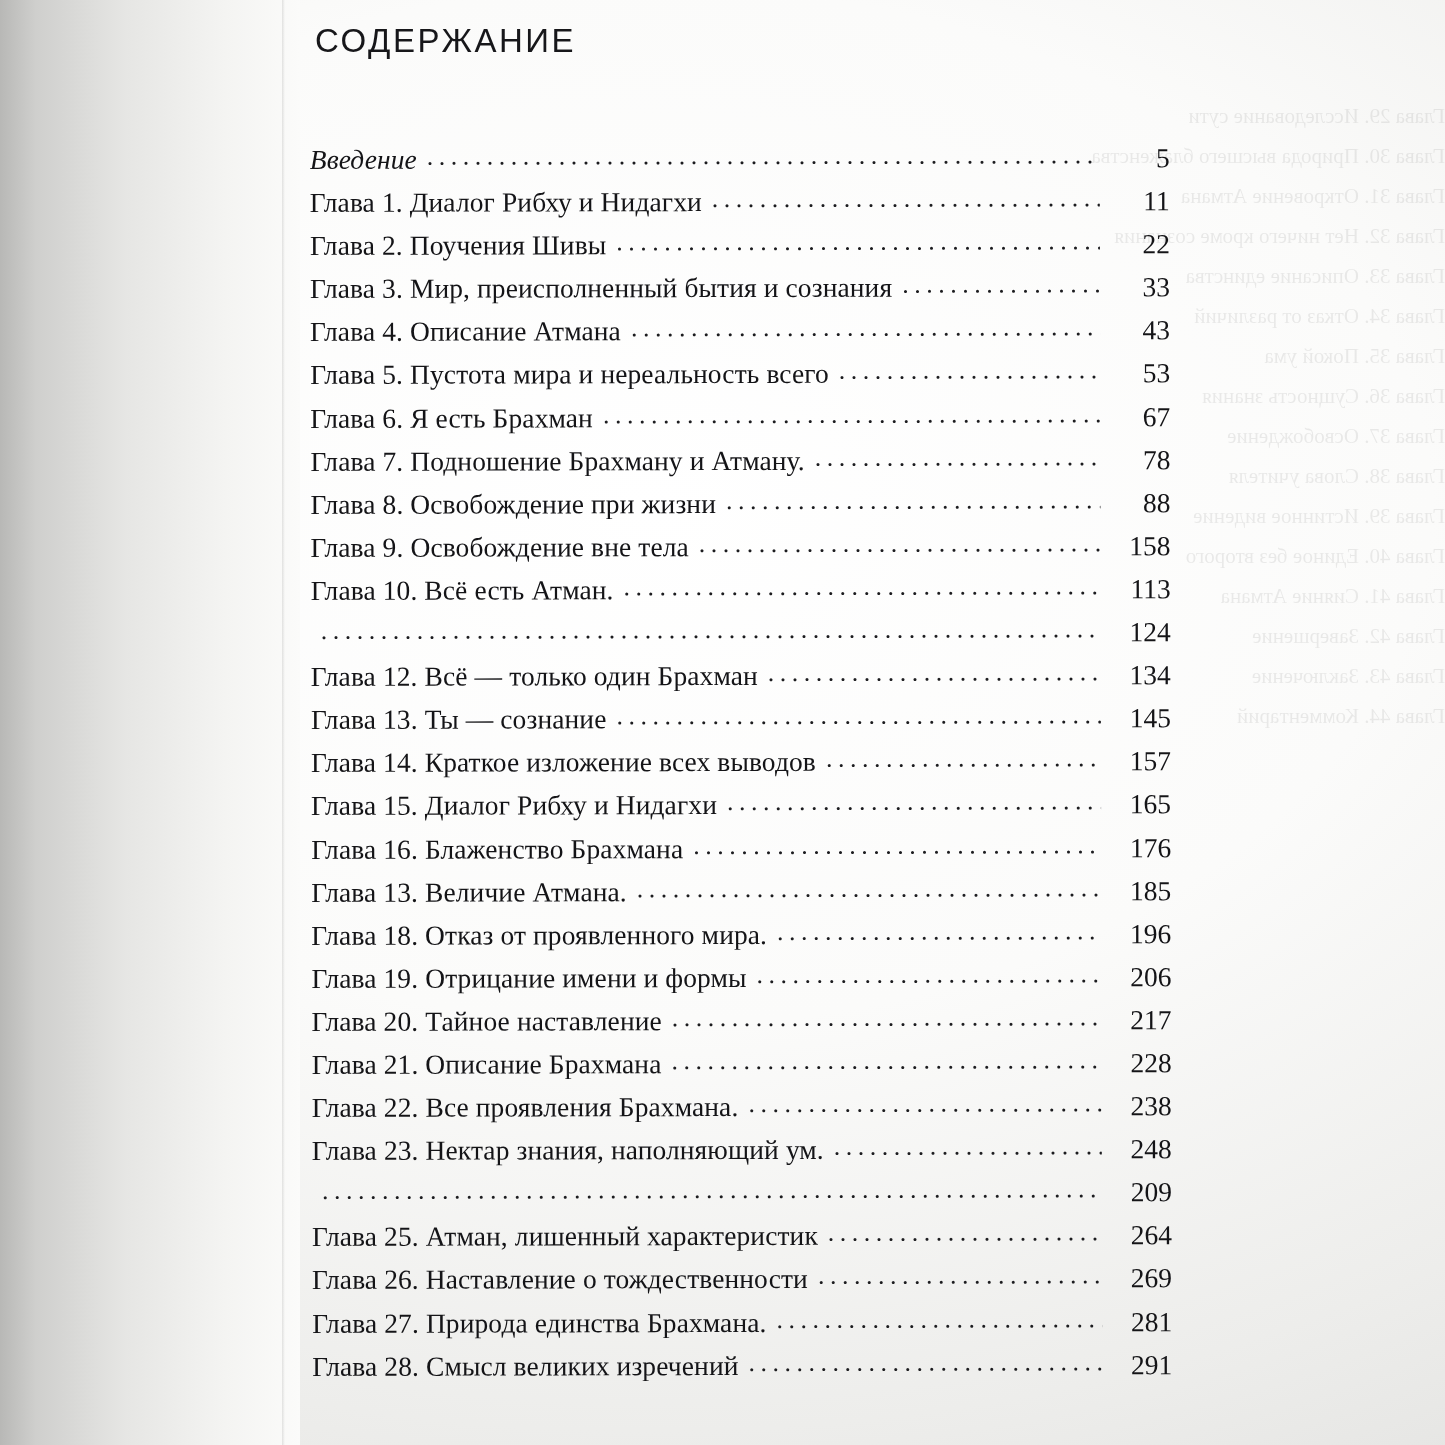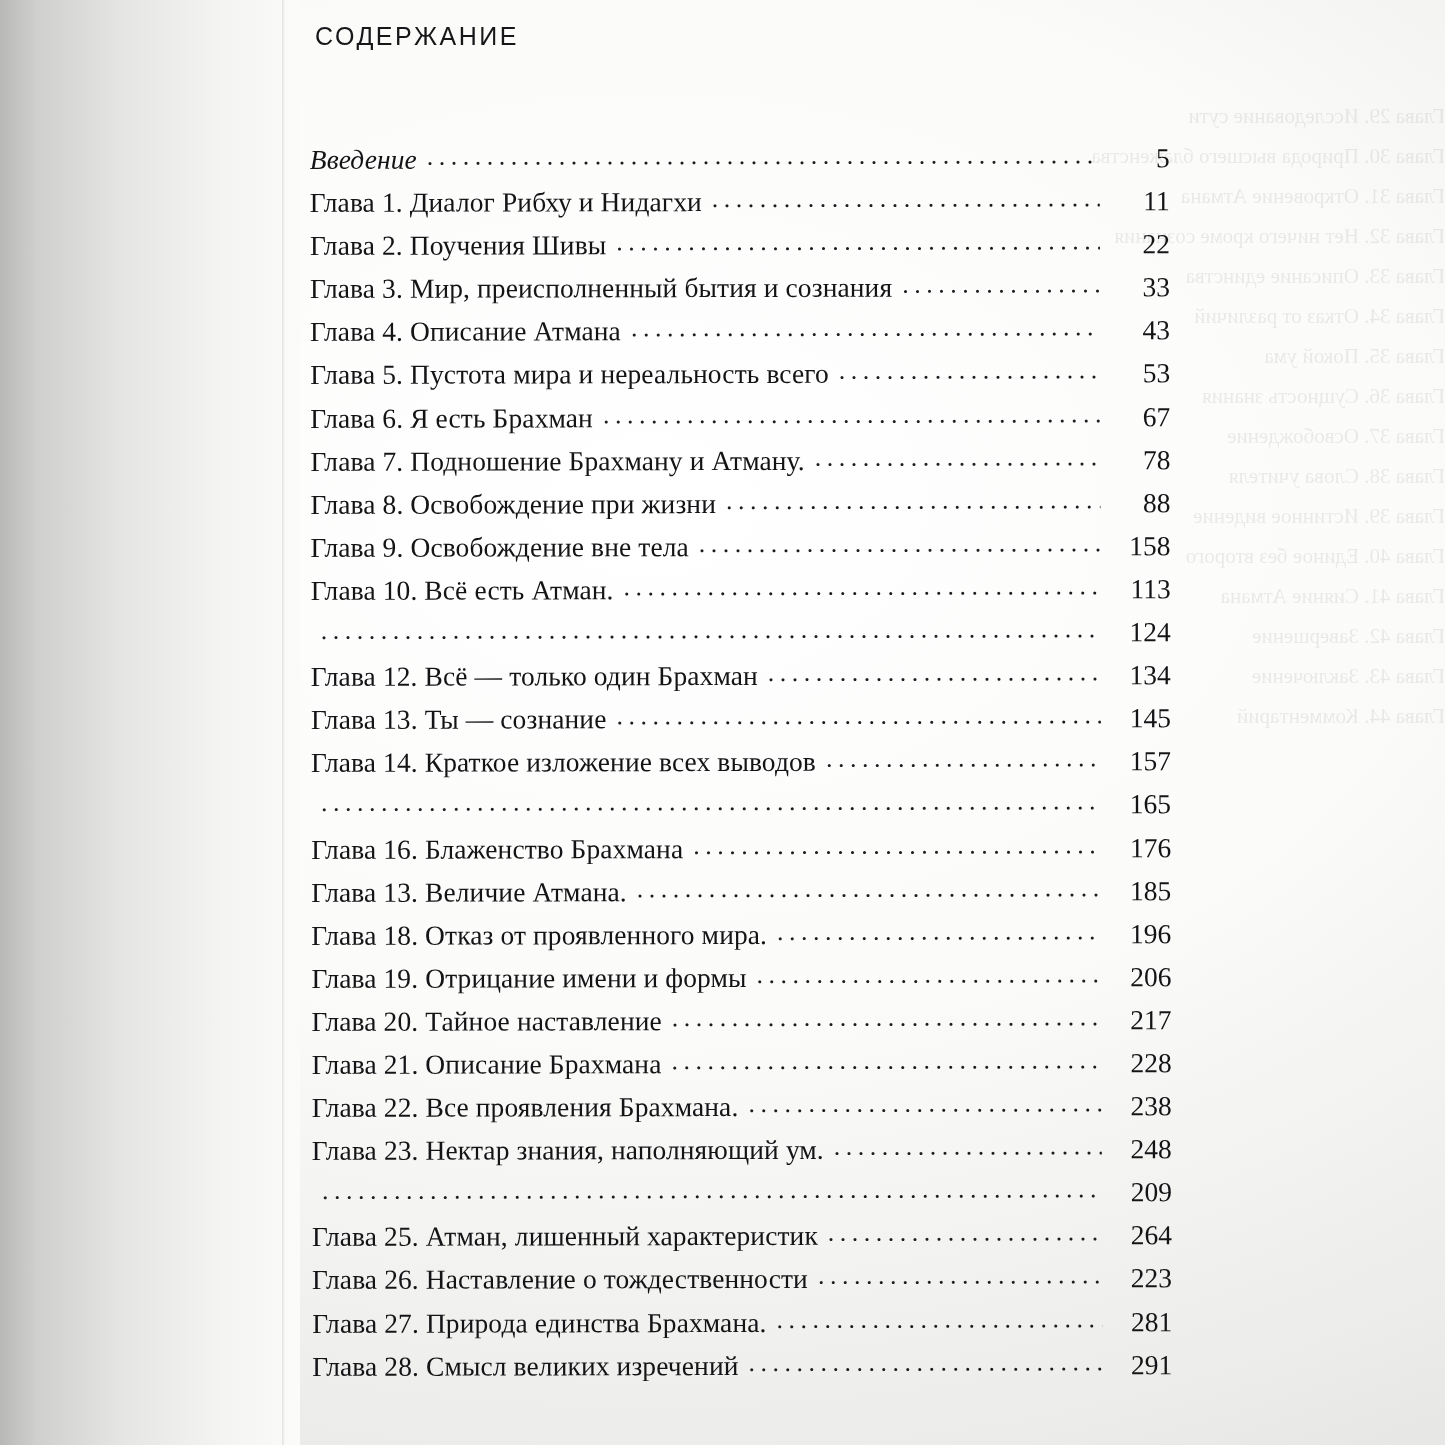--- a/index.html
+++ b/index.html
@@ -78,21 +78,21 @@
     left: 0; top: 0;
     width: 100%;
     height: 100%;
   }
 
   .toc-title {
     position: absolute;
     left: 315px;
     top: 22px;
     font-family: "Liberation Sans", sans-serif;
-    font-size: 25px;
+    font-size: 33px;
     letter-spacing: 2.5px;
     color: #17171a;
     font-weight: 400;
   }
 
   .toc-list {
     position: absolute;
     left: 311px;
     top: 143px;
     width: 860px;
@@ -233,20 +233,21 @@
           <span class="label">Глава 13. Ты — сознание</span>
           <span class="leader">..........................................................................................</span>
           <span class="page-num">145</span>
         </div>
         <div class="toc-row">
           <span class="label">Глава 14. Краткое изложение всех выводов</span>
           <span class="leader">..........................................................................................</span>
           <span class="page-num">157</span>
         </div>
         <div class="toc-row">
+          <span class="label">Глава 15. Диалог Рибху и Нидагхи</span>
           <span class="leader">..........................................................................................</span>
           <span class="page-num">165</span>
         </div>
         <div class="toc-row">
           <span class="label">Глава 16. Блаженство Брахмана</span>
           <span class="leader">..........................................................................................</span>
           <span class="page-num">176</span>
         </div>
         <div class="toc-row">
           <span class="label">Глава 13. Величие Атмана.</span>
@@ -288,21 +289,21 @@
           <span class="page-num">209</span>
         </div>
         <div class="toc-row">
           <span class="label">Глава 25. Атман, лишенный характеристик</span>
           <span class="leader">..........................................................................................</span>
           <span class="page-num">264</span>
         </div>
         <div class="toc-row">
           <span class="label">Глава 26. Наставление о тождественности</span>
           <span class="leader">..........................................................................................</span>
-          <span class="page-num">223</span>
+          <span class="page-num">269</span>
         </div>
         <div class="toc-row">
           <span class="label">Глава 27. Природа единства Брахмана.</span>
           <span class="leader">..........................................................................................</span>
           <span class="page-num">281</span>
         </div>
         <div class="toc-row">
           <span class="label">Глава 28. Смысл великих изречений</span>
           <span class="leader">..........................................................................................</span>
           <span class="page-num">291</span>

